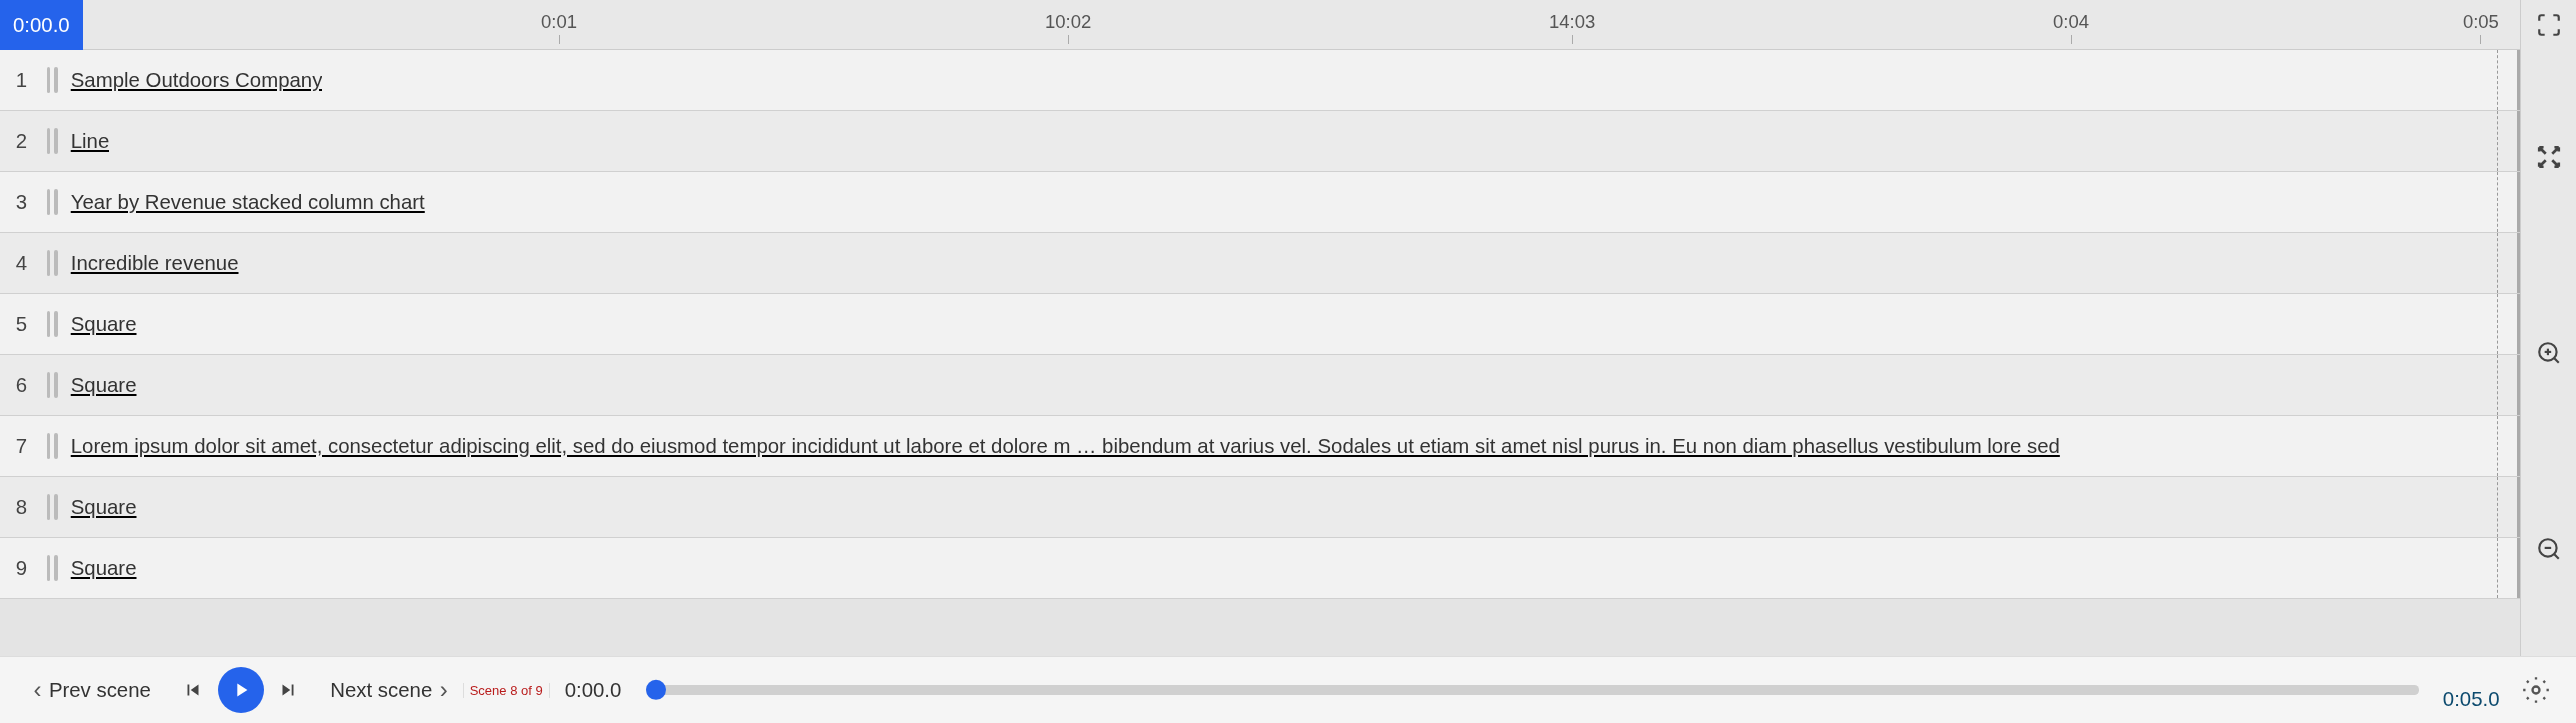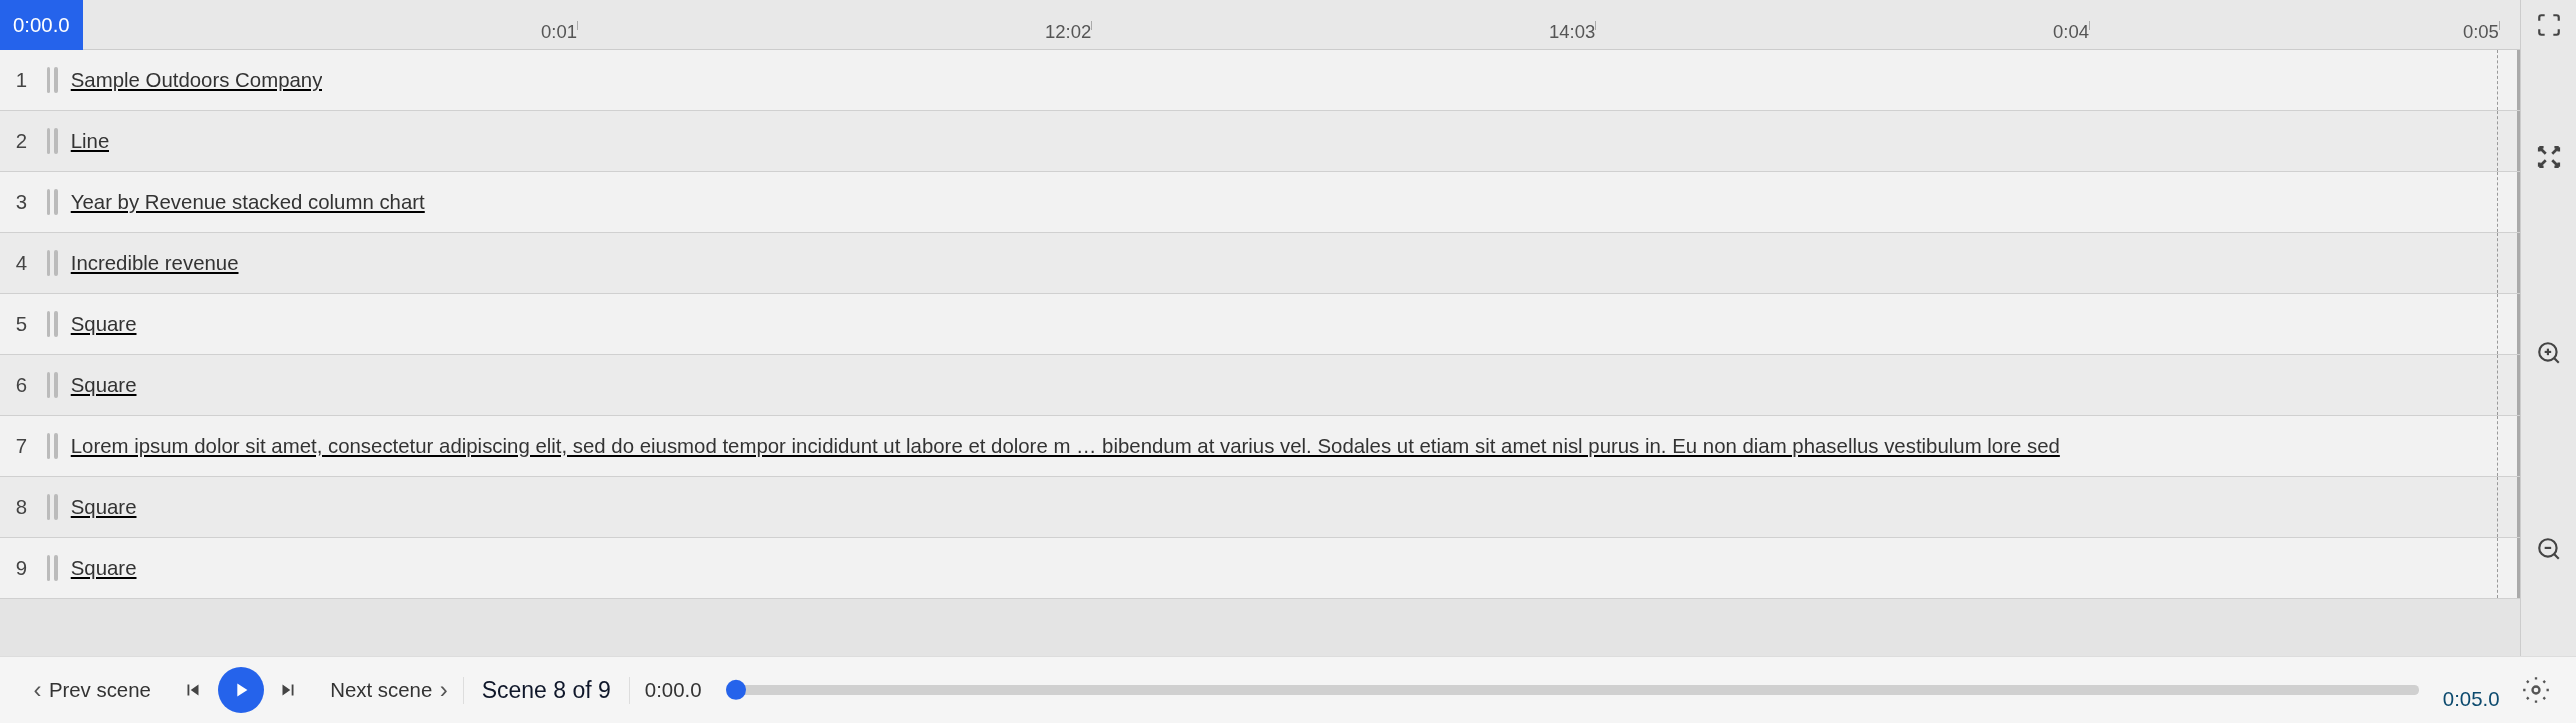--- a/index.html
+++ b/index.html
@@ -46,22 +46,22 @@
       top: 0;
       height: 50px;
       display: flex;
       align-items: flex-end;
       padding-bottom: 5.6px;
     }
 
     .ruler-tick {
       position: absolute;
       display: flex;
-      flex-direction: row;
-      align-items: flex-start;
+      flex-direction: column;
+      align-items: center;
     }
 
     .ruler-tick span {
       font-size: 18.5px;
       color: #555;
       margin-bottom: 1.9px;
     }
 
     .ruler-tick-line {
       width: 0.9px;
@@ -246,23 +246,23 @@
       display: flex;
       align-items: center;
       justify-content: center;
       cursor: pointer;
       border: none;
       color: white;
       font-size: 18.5px;
     }
 
     .scene-label {
-      font-size: 23px;
-      color: #0f172a;
-      padding: 0 18px;
+      font-size: 13px;
+      color: #b91c1c;
+      padding: 0 6px;
       border-left: 1.9px solid #ddd;
       border-right: 1.9px solid #ddd;
     }
 
     .time-display {
       font-size: 20.4px;
       color: #333;
       padding: 0 15px;
     }
 
@@ -314,21 +314,21 @@
   <div class="time-zero">0:00.0</div>
 
   <div class="timeline-ruler" style="left:0;">
 
     <div class="ruler-tick" style="left: calc(20% + 37px);">
       <span>0:01</span>
       <div class="ruler-tick-line"></div>
     </div>
 
     <div class="ruler-tick" style="left: calc(40% + 37px);">
-      <span>12:02</span>
+      <span>10:02</span>
       <div class="ruler-tick-line"></div>
     </div>
 
     <div class="ruler-tick" style="left: calc(60% + 37px);">
       <span>14:03</span>
       <div class="ruler-tick-line"></div>
     </div>
 
     <div class="ruler-tick" style="left: calc(80% + 37px);">
       <span>0:04</span>

